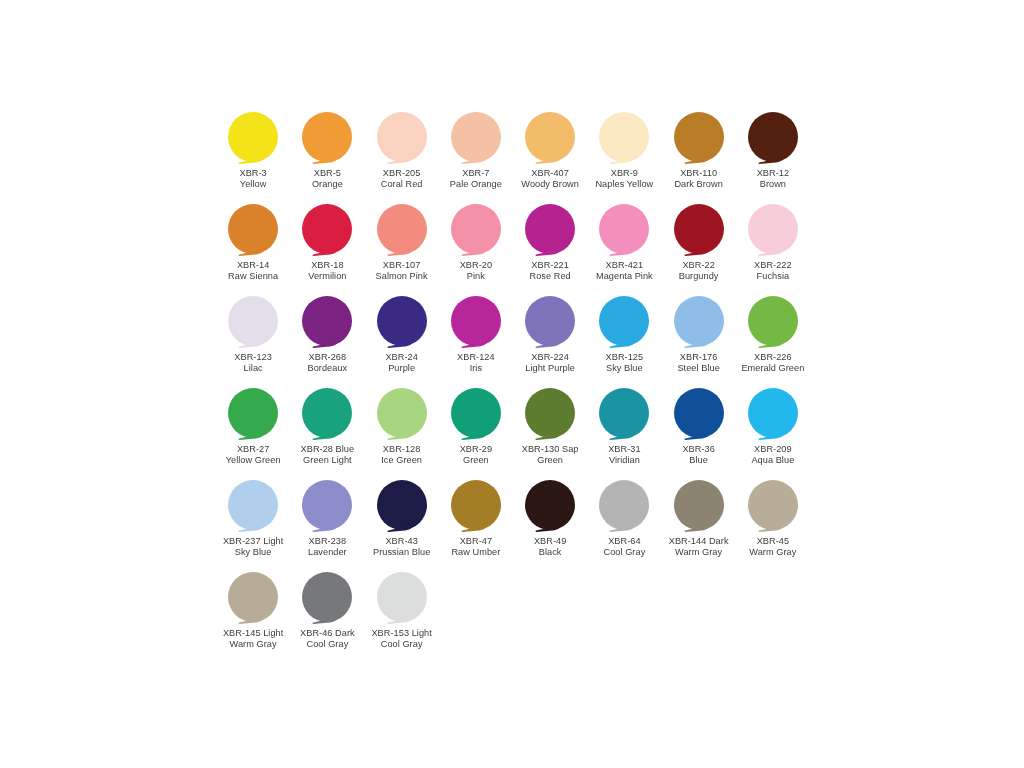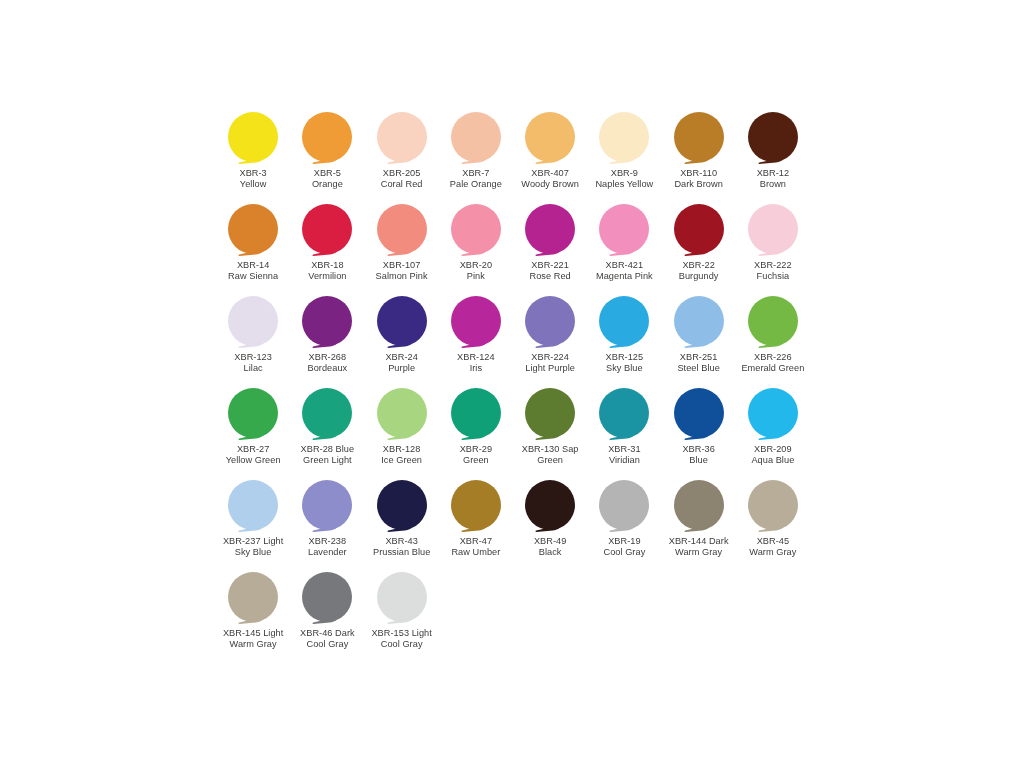--- a/index.html
+++ b/index.html
@@ -276,21 +276,21 @@
         </div>
         <div class="swatch-label"><span class="swatch-code">XBR-125</span><span class="swatch-name">Sky Blue</span></div>
       </div>
       <div class="swatch-cell">
         <div class="blob">
           <svg viewBox="0 0 52 52">
             <circle cx="26" cy="25" r="25" fill="#8EBEE8"></circle>
             <path d="M 38.5 44.0 C 37.0 47.6 33.4 50.0 28.8 50.6 L 12.4 51.9 C 11.3 52.0 11.2 50.9 12.2 50.6 L 26.2 47.2 C 30.6 46.1 33.7 44.6 35.8 42.2 Z" fill="#8EBEE8"></path>
           </svg>
         </div>
-        <div class="swatch-label"><span class="swatch-code">XBR-251</span><span class="swatch-name">Steel Blue</span></div>
+        <div class="swatch-label"><span class="swatch-code">XBR-176</span><span class="swatch-name">Steel Blue</span></div>
       </div>
       <div class="swatch-cell">
         <div class="blob">
           <svg viewBox="0 0 52 52">
             <circle cx="26" cy="25" r="25" fill="#74B943"></circle>
             <path d="M 38.5 44.0 C 37.0 47.6 33.4 50.0 28.8 50.6 L 12.4 51.9 C 11.3 52.0 11.2 50.9 12.2 50.6 L 26.2 47.2 C 30.6 46.1 33.7 44.6 35.8 42.2 Z" fill="#74B943"></path>
           </svg>
         </div>
         <div class="swatch-label"><span class="swatch-code">XBR-226</span><span class="swatch-name">Emerald Green</span></div>
       </div>
@@ -411,21 +411,21 @@
         </div>
         <div class="swatch-label"><span class="swatch-code">XBR-49</span><span class="swatch-name">Black</span></div>
       </div>
       <div class="swatch-cell">
         <div class="blob">
           <svg viewBox="0 0 52 52">
             <circle cx="26" cy="25" r="25" fill="#B4B4B4"></circle>
             <path d="M 38.5 44.0 C 37.0 47.6 33.4 50.0 28.8 50.6 L 12.4 51.9 C 11.3 52.0 11.2 50.9 12.2 50.6 L 26.2 47.2 C 30.6 46.1 33.7 44.6 35.8 42.2 Z" fill="#B4B4B4"></path>
           </svg>
         </div>
-        <div class="swatch-label"><span class="swatch-code">XBR-19</span><span class="swatch-name">Cool Gray</span></div>
+        <div class="swatch-label"><span class="swatch-code">XBR-64</span><span class="swatch-name">Cool Gray</span></div>
       </div>
       <div class="swatch-cell">
         <div class="blob">
           <svg viewBox="0 0 52 52">
             <circle cx="26" cy="25" r="25" fill="#8C8370"></circle>
             <path d="M 38.5 44.0 C 37.0 47.6 33.4 50.0 28.8 50.6 L 12.4 51.9 C 11.3 52.0 11.2 50.9 12.2 50.6 L 26.2 47.2 C 30.6 46.1 33.7 44.6 35.8 42.2 Z" fill="#8C8370"></path>
           </svg>
         </div>
         <div class="swatch-label"><span class="swatch-code">XBR-144 Dark</span><span class="swatch-name">Warm Gray</span></div>
       </div>

